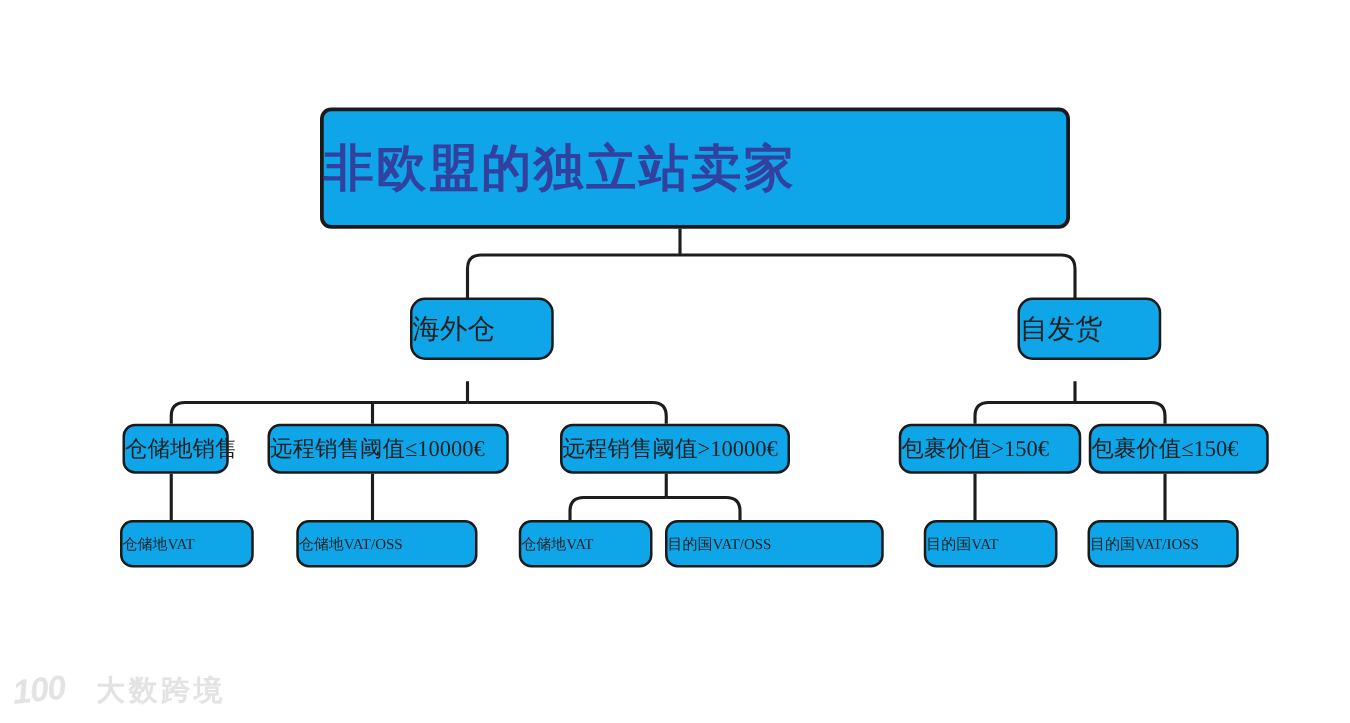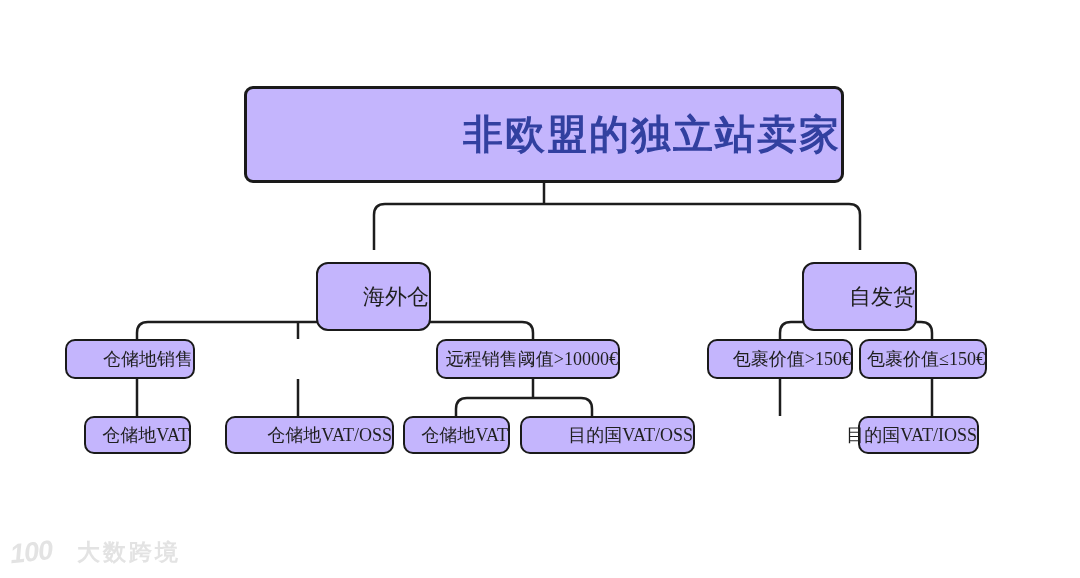--- a/index.html
+++ b/index.html
@@ -3,42 +3,42 @@
 <meta charset="utf-8">
 <style>
   html,body{margin:0;padding:0;background:#ffffff;}
   .canvas{
     position:relative;width:1080px;height:578px;background:#ffffff;
     overflow:hidden;font-family:"Liberation Serif","DejaVu Serif",serif;
   }
   .connectors{position:absolute;left:0;top:0;width:1080px;height:578px;}
   .connectors path{fill:none;stroke:#1d1d1d;stroke-width:2.5;}
   .node{
-    position:absolute;display:flex;align-items:center;justify-content:flex-end;
-    background:#c4b5fd;border:2.5px solid #1a1a1a;border-radius:10px;
-    color:#1f1f1f;white-space:nowrap;box-sizing:border-box;
+    position:absolute;display:flex;align-items:center;justify-content:flex-start;
+    background:#0ea5e9;border:2.5px solid #1a1a1a;border-radius:10px;
+    color:#1f1f1f;white-space:nowrap;box-sizing:border-box;margin-left:12px;
   }
   .node-root{
     left:244px;top:86px;width:600px;height:97px;
     border-width:3.5px;border-radius:9px;
     font-family:"Liberation Sans","DejaVu Sans",sans-serif;
     font-weight:900;font-size:40px;letter-spacing:2px;color:#3240a0;
   }
-  .lvl2{top:262px;width:115px;height:69px;font-size:22px;border-radius:12px;}
+  .lvl2{top:238px;width:115px;height:50px;font-size:22px;border-radius:12px;}
   .n-overseas{left:316px;}
   .n-selfship{left:802px;}
   .lvl3{top:339px;height:40px;font-size:18px;}
-  .n-whsales{left:65px;width:130px;}
+  .n-whsales{left:86px;width:85px;}
   .n-remotele{left:202px;width:193px;}
   .n-remotegt{left:436px;width:184px;}
   .n-pkggt{left:707px;width:146px;}
-  .n-pkgle{left:859px;width:128px;}
-  .lvl4{top:416px;height:38px;font-size:18px;}
+  .n-pkgle{left:859px;width:144px;}
+  .lvl4{top:416px;height:38px;font-size:12px;}
   .n-whvata{left:84px;width:107px;}
-  .n-whvatoss{left:225px;width:169px;}
+  .n-whvatoss{left:225px;width:145px;}
   .n-whvatb{left:403px;width:107px;}
   .n-destvatoss{left:520px;width:175px;}
   .n-destvat{left:727px;width:107px;}
   .n-destvatioss{left:858px;width:121px;}
   .watermark{
     position:absolute;left:10px;top:537px;display:flex;align-items:center;gap:9px;
     color:#e3e3e3;font-family:"Liberation Sans","DejaVu Sans",sans-serif;
     user-select:none;
   }
   .wm-logo{
@@ -84,20 +84,23 @@
   <div class="node lvl2 n-overseas">
     <span>海外仓</span>
   </div>
   <div class="node lvl2 n-selfship">
     <span>自发货</span>
   </div>
 
   <div class="node lvl3 n-whsales">
     <span>仓储地销售</span>
   </div>
+  <div class="node lvl3 n-remotele">
+    <span>远程销售阈值≤10000€</span>
+  </div>
   <div class="node lvl3 n-remotegt">
     <span>远程销售阈值&gt;10000€</span>
   </div>
   <div class="node lvl3 n-pkggt">
     <span>包裹价值&gt;150€</span>
   </div>
   <div class="node lvl3 n-pkgle">
     <span>包裹价值≤150€</span>
   </div>
 
@@ -106,20 +109,23 @@
   </div>
   <div class="node lvl4 n-whvatoss">
     <span>仓储地VAT/OSS</span>
   </div>
   <div class="node lvl4 n-whvatb">
     <span>仓储地VAT</span>
   </div>
   <div class="node lvl4 n-destvatoss">
     <span>目的国VAT/OSS</span>
   </div>
+  <div class="node lvl4 n-destvat">
+    <span>目的国VAT</span>
+  </div>
   <div class="node lvl4 n-destvatioss">
     <span>目的国VAT/IOSS</span>
   </div>
 
   <div class="watermark">
     <span class="wm-logo">100</span>
     <span class="wm-text">大数跨境</span>
   </div>
 
 </div>

